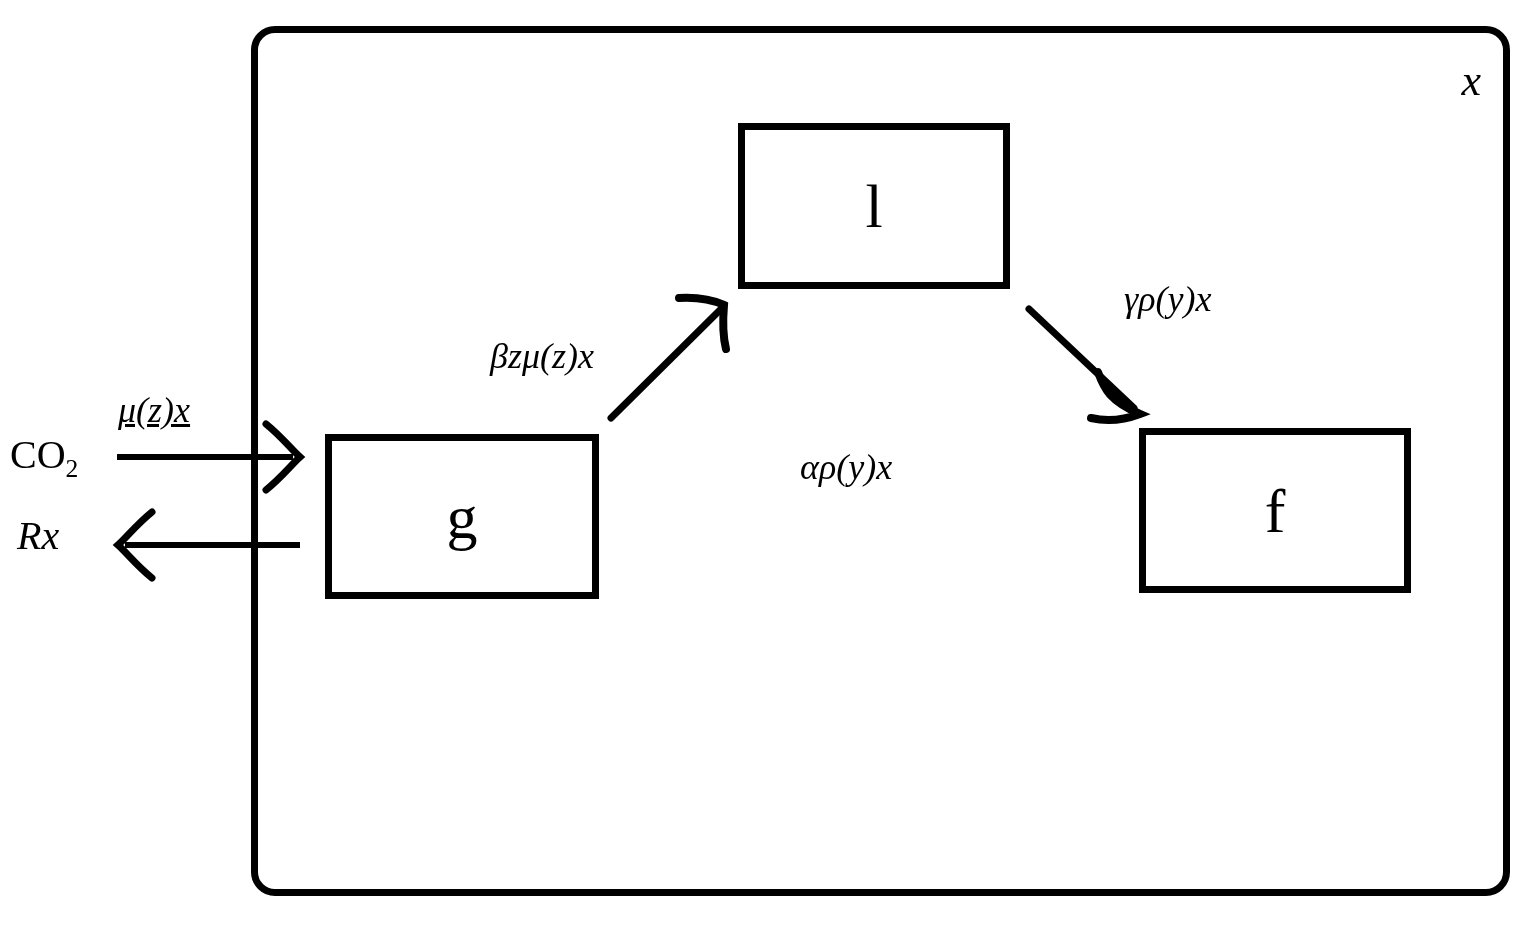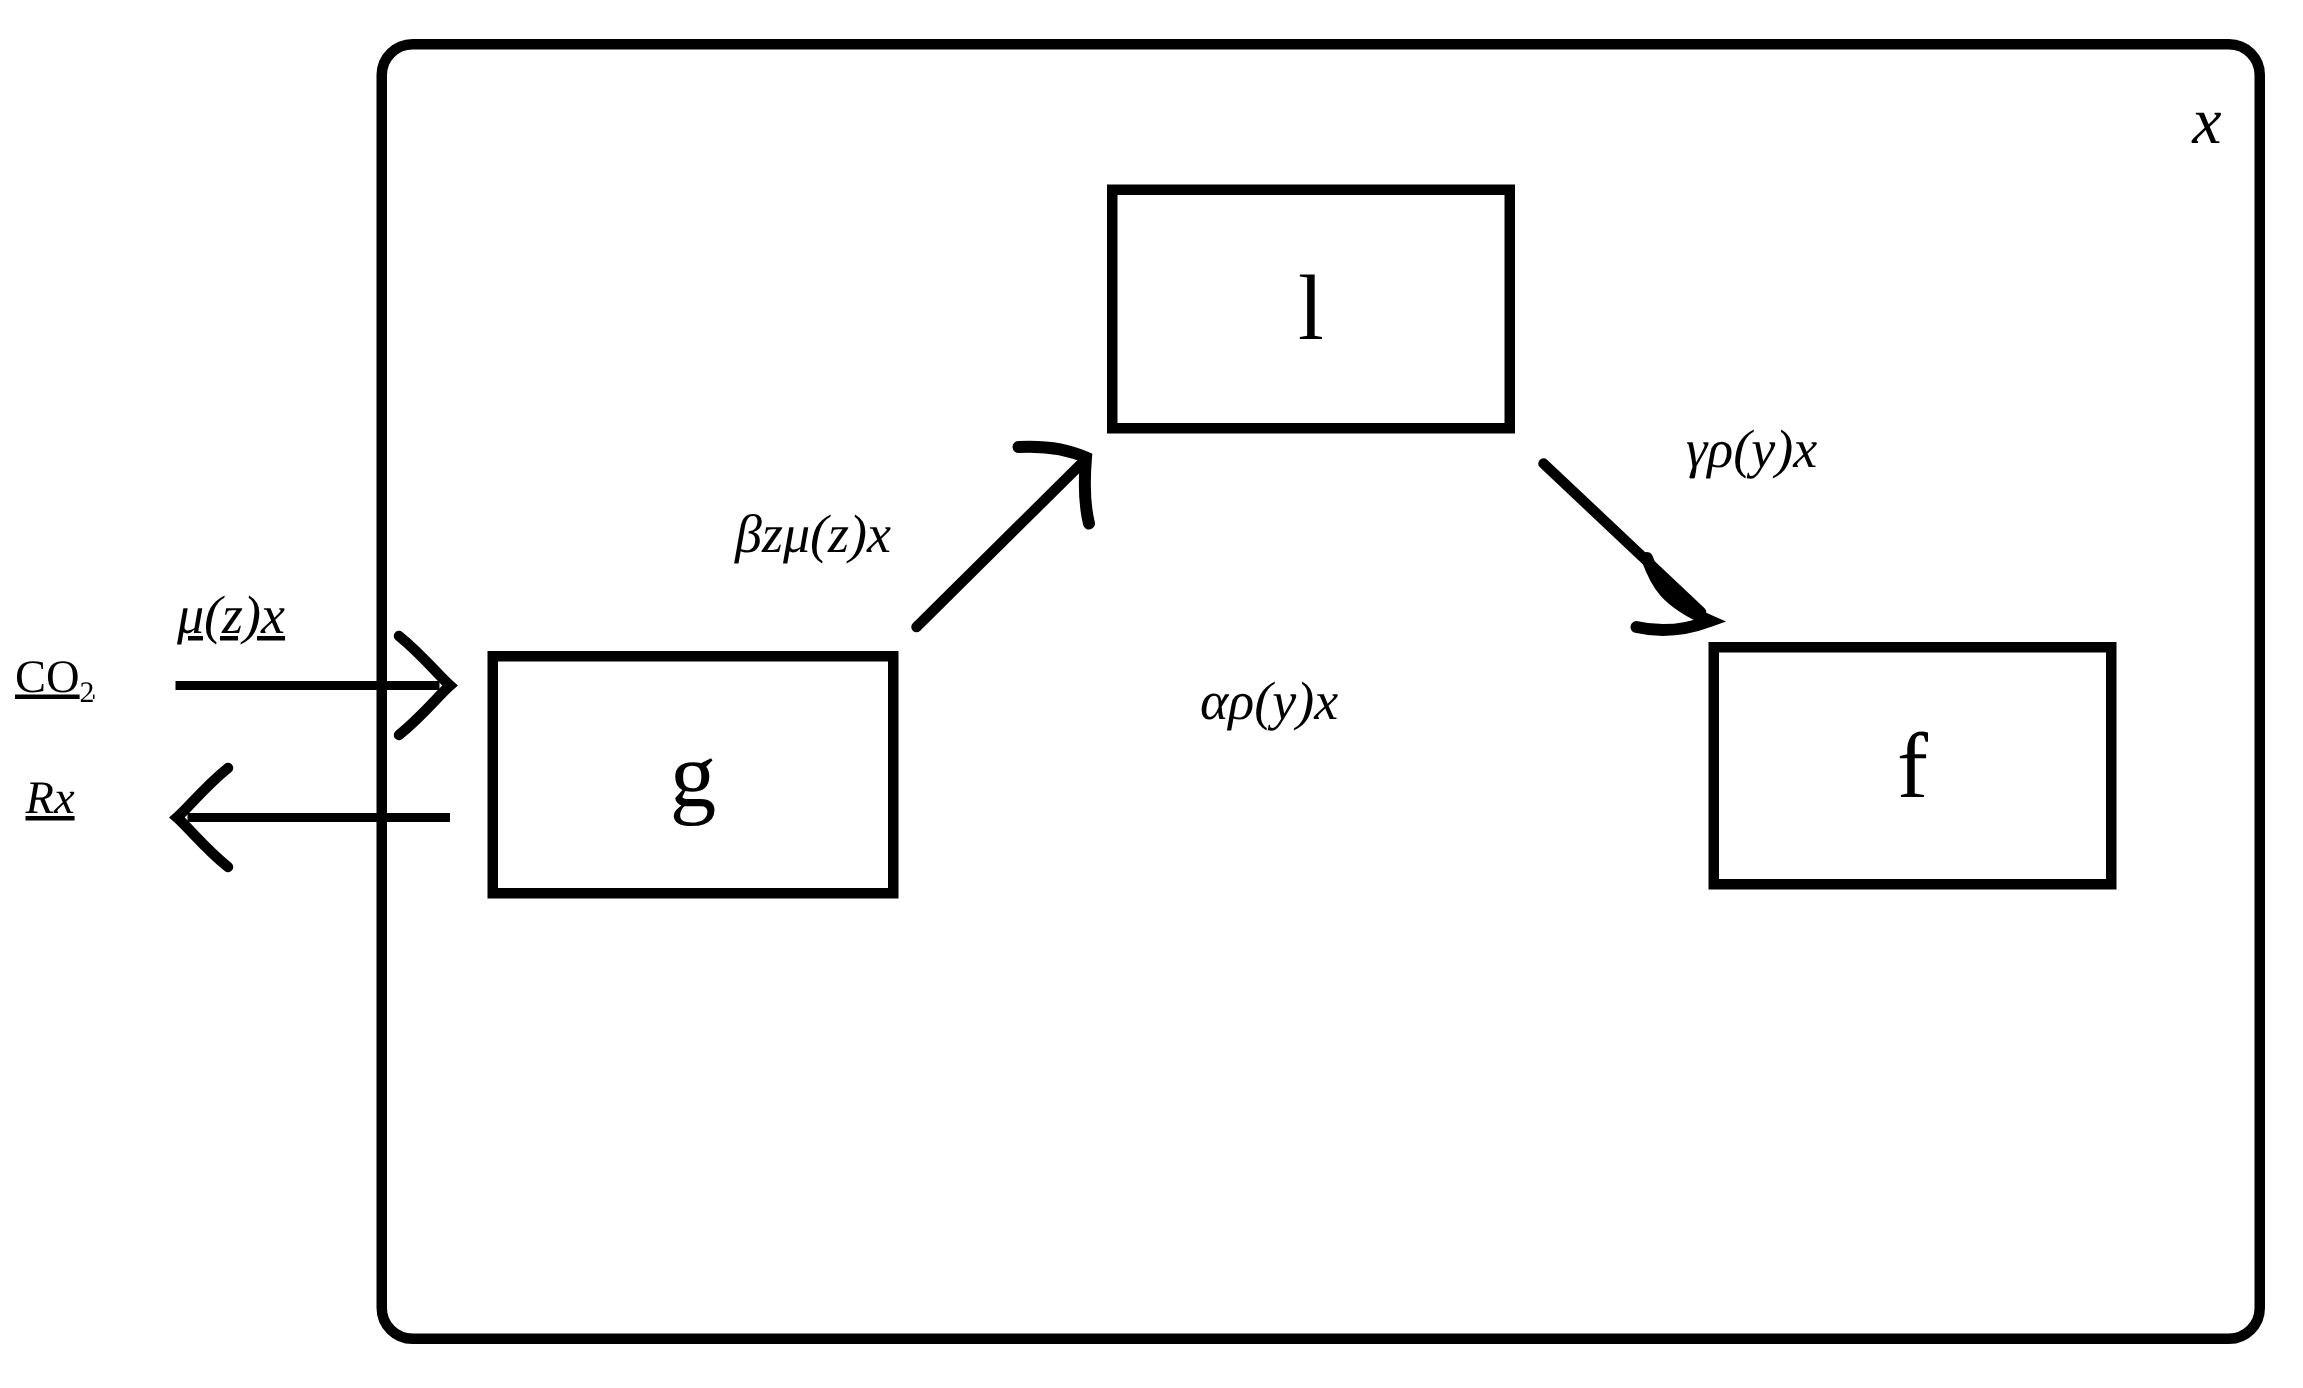--- a/index.html
+++ b/index.html
@@ -63,24 +63,23 @@
     line-height: 1;
     white-space: nowrap;
   }
   #label-mu   { left: 118px; top: 392px; text-decoration: underline; }
   #label-beta { left: 490px; top: 298px; margin-top: 40px; }
   #label-gamma{ left: 1124px; top: 281px; }
   #label-alpha{ left: 800px; top: 437px; margin-top: 12px; }
 
   .io-label {
     position: absolute;
-    font-size: 31px;
+    font-size: 40px;
     line-height: 1;
     white-space: nowrap;
-    text-decoration: underline;
   }
   #label-co2 { left: 10px; top: 435px; font-style: normal; }
   #label-co2 sub { font-size: 0.64em; }
   #label-rx  { left: 17px; top: 516px; font-style: italic; }
 
   
   #arrows {
     position: absolute;
     left: 0;
     top: 0;

